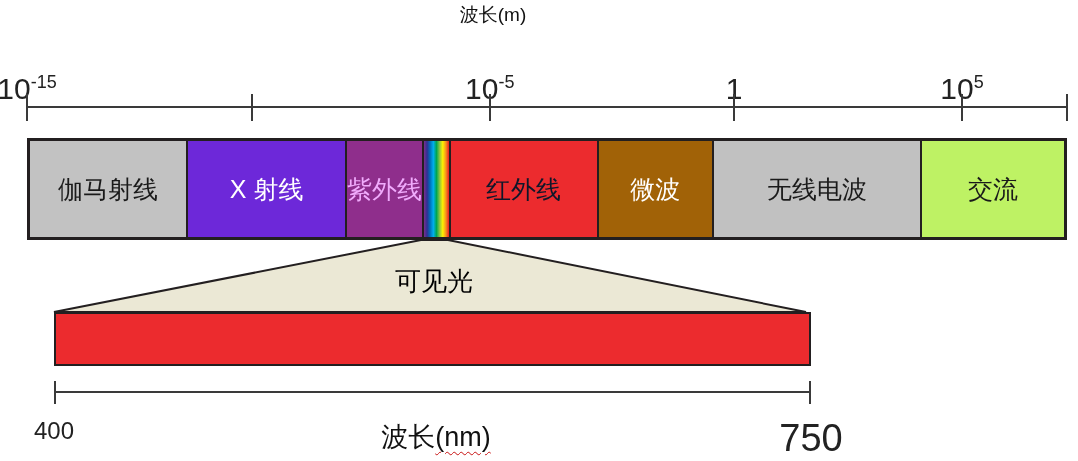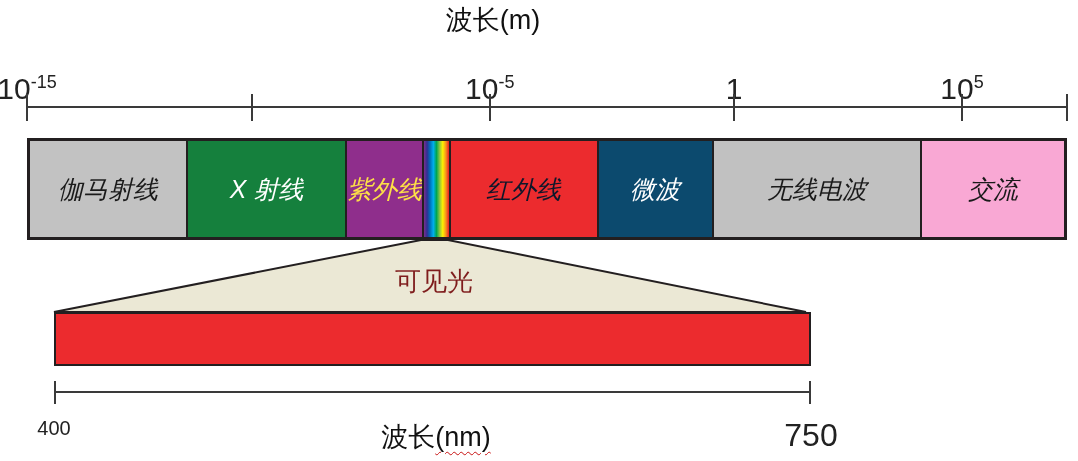--- a/index.html
+++ b/index.html
@@ -8,75 +8,75 @@
     width:1078px;height:461px;
     background:#ffffff;
     font-family:"Liberation Sans","DejaVu Sans",sans-serif;
     color:#231f20;
     overflow:hidden;
   }
 
   
   .m-title{
     position:absolute;left:390px;top:2px;width:206px;
-    text-align:center;font-size:27px;color:#111;
+    text-align:center;font-size:19px;color:#111;
   }
 
   
   .top-axis{position:absolute;left:27px;top:94px;width:1040px;height:28px;}
   .top-axis .axis-line{position:absolute;left:0;right:0;top:12px;height:2px;background:#3a3a3a;}
   .top-axis .tick{position:absolute;top:0;width:2px;height:27px;background:#3a3a3a;transform:translateX(-50%);}
   .t0{left:0%}.t1{left:21.6%}.t2{left:44.5%}.t3{left:68%}.t4{left:89.9%}.t5{left:100%}
 
   .top-axis-labels{position:absolute;left:27px;top:50px;width:1040px;height:38px;margin-top:20px;}
   .top-axis-labels .lbl{
     position:absolute;bottom:2px;transform:translateX(-50%);
     font-size:30px;color:#222;white-space:nowrap;
   }
   .top-axis-labels .lbl sup{font-size:18px;line-height:0;}
 
   
   .bar{
     position:absolute;left:27px;top:138px;width:1040px;height:102px;
-    display:flex;box-sizing:border-box;border:3px solid #231f20;font-style:italic;
+    display:flex;box-sizing:border-box;border:3px solid #231f20;
   }
   .seg{
     box-sizing:border-box;display:flex;align-items:center;justify-content:center;
     font-size:25px;white-space:nowrap;
   }
   .seg + .seg{border-left:2px solid #231f20;}
   .seg-gamma{width:15.10%}
   .seg-xray{width:15.38%}
   .seg-uv{width:7.40%}
   .seg-strip{width:2.60%}
   .seg-ir{width:14.33%}
   .seg-micro{width:11.15%}
   .seg-radio{width:20.10%}
   .seg-ac{width:13.94%}
 
   
   .funnel{position:absolute;left:0;top:239px;width:1078px;height:74px;}
   .visible-label{
     position:absolute;left:434px;top:264px;transform:translateX(-50%);
-    font-size:26px;color:#7f1d1d;white-space:nowrap;
+    font-size:26px;color:#000000;white-space:nowrap;
   }
   .visible-bar{
     position:absolute;left:54px;top:312px;width:757px;height:54px;
     box-sizing:border-box;border:2px solid #231f20;background:#ec2b2e;
   }
 
   
   .bottom-axis{position:absolute;left:54px;top:381px;width:757px;height:23px;}
   .bottom-axis .axis-line{position:absolute;left:0;right:0;top:10px;height:2px;background:#3a3a3a;}
   .bottom-axis .tick{position:absolute;top:0;width:2px;height:23px;background:#3a3a3a;}
   .bt-left{left:0;}
   .bt-right{right:0;}
 
-  .nm-400{position:absolute;left:54px;top:417px;transform:translateX(-50%);font-size:20px;color:#222;}
-  .nm-750{position:absolute;left:811px;top:417px;transform:translateX(-50%);font-size:32px;color:#222;}
+  .nm-400{position:absolute;left:54px;top:417px;transform:translateX(-50%);font-size:24px;color:#222;}
+  .nm-750{position:absolute;left:811px;top:417px;transform:translateX(-50%);font-size:38px;color:#222;}
   .nm-title{
     position:absolute;left:436px;top:419px;transform:translateX(-50%);
     font-size:27px;color:#111;white-space:nowrap;
   }
   .squiggle{
     text-decoration:underline;
     text-decoration-style:wavy;
     text-decoration-color:#c81414;
     text-decoration-thickness:1px;
     text-underline-offset:5px;
@@ -103,37 +103,37 @@
     <div class="tick t2"></div>
     <div class="tick t3"></div>
     <div class="tick t4"></div>
     <div class="tick t5"></div>
   </div>
 
   <div class="bar">
     <div class="seg seg-gamma" style="background: rgb(194, 194, 194); color: rgb(26, 26, 26);">
         <span>伽马射线</span>
       </div>
-    <div class="seg seg-xray" style="background: #15803d; color: rgb(255, 255, 255);">
+    <div class="seg seg-xray" style="background: #6d28d9; color: rgb(255, 255, 255);">
         <span>X 射线</span>
       </div>
-    <div class="seg seg-uv" style="background: rgb(143, 46, 140); color: #fde047;">
+    <div class="seg seg-uv" style="background: rgb(143, 46, 140); color: #f0abfc;">
         <span>紫外线</span>
       </div>
     <div class="seg seg-strip" style="background: linear-gradient(to right, rgb(122, 46, 142), rgb(46, 49, 146), rgb(0, 114, 188), rgb(0, 174, 239), rgb(0, 166, 81), rgb(141, 198, 63), rgb(255, 242, 0), rgb(247, 148, 29), rgb(237, 28, 36));"></div>
     <div class="seg seg-ir" style="background: rgb(236, 43, 46); color: #0f172a;">
         <span>红外线</span>
       </div>
-    <div class="seg seg-micro" style="background: #0c4a6e; color: rgb(255, 255, 255);">
+    <div class="seg seg-micro" style="background: #a16207; color: rgb(255, 255, 255);">
         <span>微波</span>
       </div>
     <div class="seg seg-radio" style="background: rgb(193, 193, 193); color: rgb(26, 26, 26); justify-content: center;">
         <span>无线电波</span>
       </div>
-    <div class="seg seg-ac" style="background: #f9a8d4; color: rgb(26, 26, 26);">
+    <div class="seg seg-ac" style="background: #bef264; color: rgb(26, 26, 26);">
         <span>交流</span>
       </div>
   </div>
 
   <svg class="funnel" viewBox="0 0 1078 74" aria-hidden="true">
     <polygon points="421,1 448,1 806,73 54,73" fill="#ebe8d5" stroke="#231f20" stroke-width="2"></polygon>
   </svg>
   <div class="visible-label">可见光</div>
 
   <div class="visible-bar" style="background: rgb(236, 43, 46);"></div>

